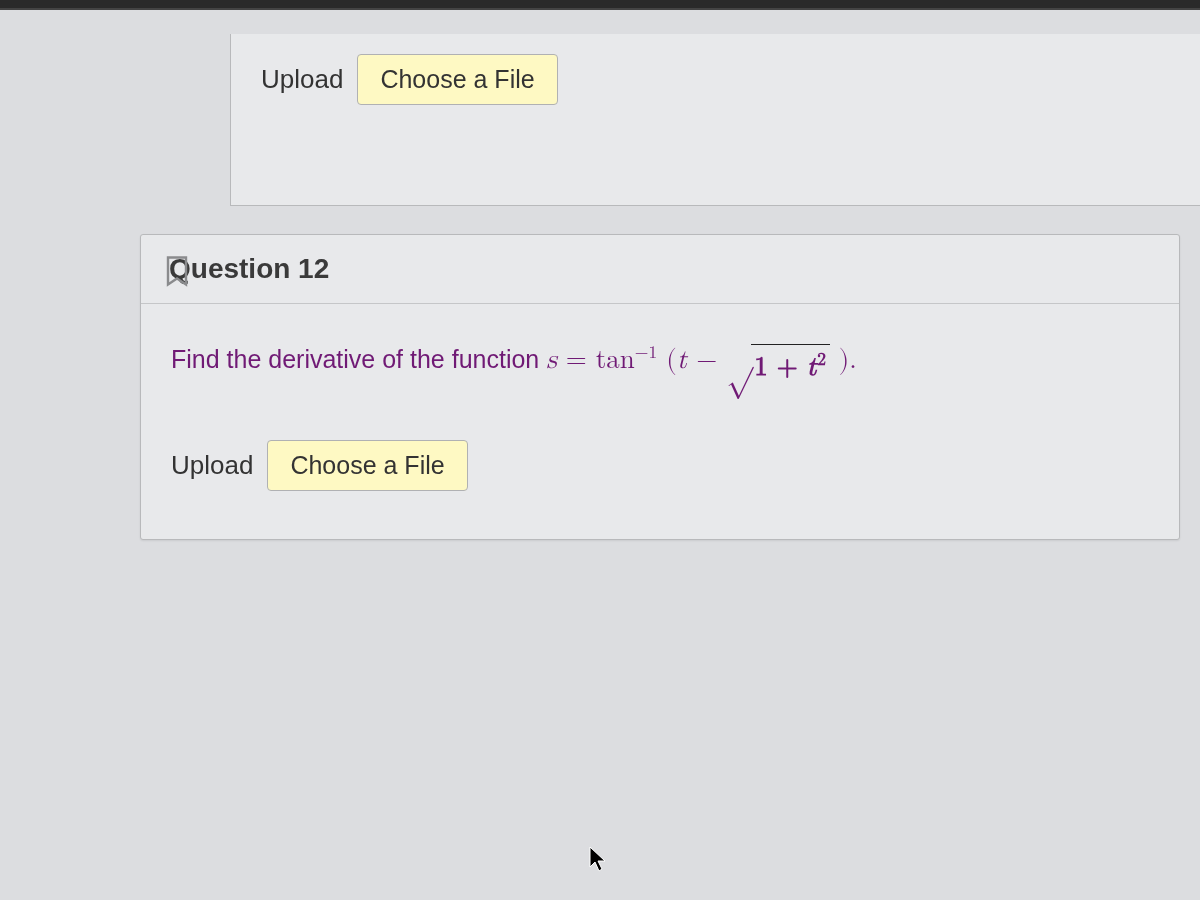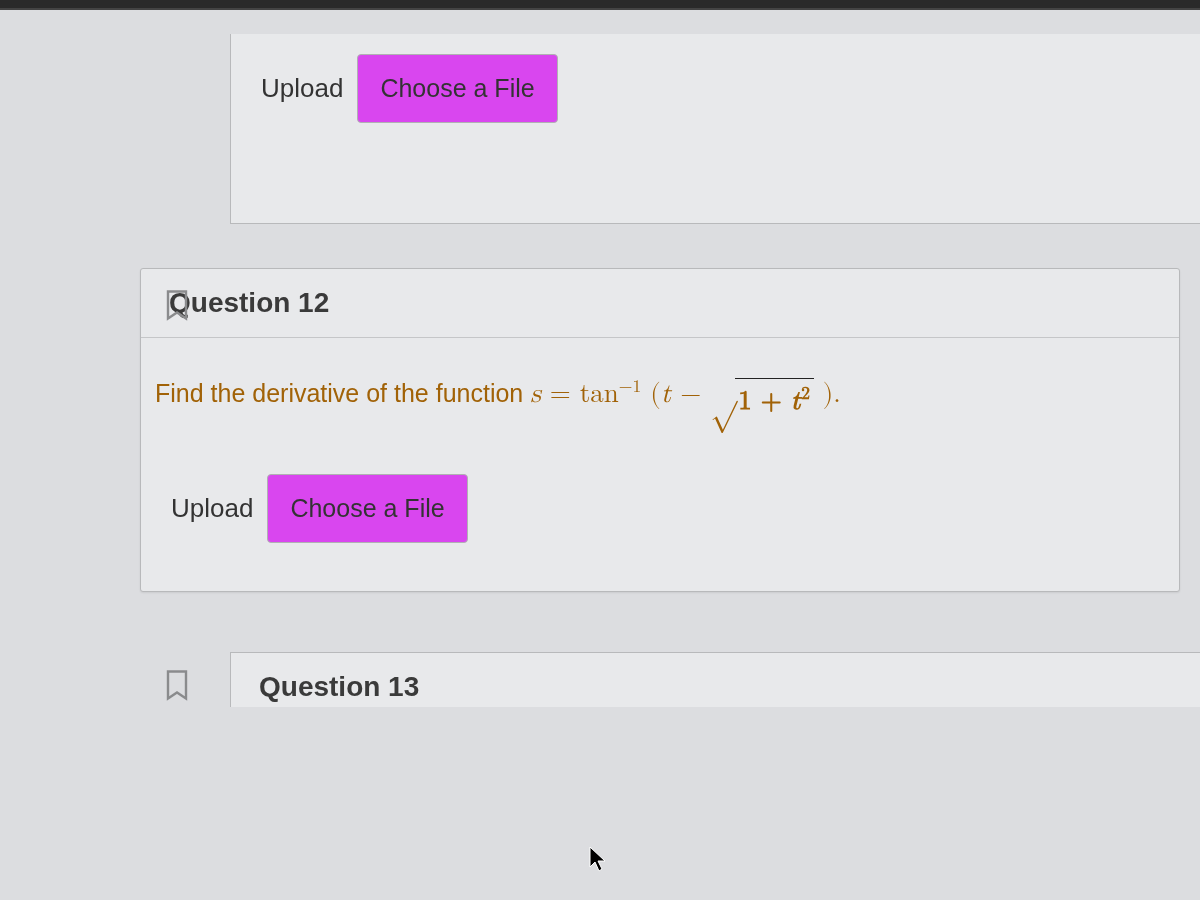--- a/index.html
+++ b/index.html
@@ -16,56 +16,56 @@
     background: #2a2a2a;
     border-bottom: 2px solid #444;
   }
   .page {
     padding: 0 0 0 80px;
   }
   .question-card {
     background: #e8e9eb;
     border: 1px solid #b8b9bb;
     border-radius: 3px;
-    margin: 44px 0 60px 60px;
+    margin: 28px 0 60px 60px;
     width: 1040px;
     box-shadow: 0 1px 2px rgba(0,0,0,0.08);
   }
   .question-header {
     padding: 18px 28px;
     font-size: 28px;
     font-weight: 700;
     color: #3a3a3a;
     border-bottom: 1px solid #c5c6c8;
   }
   .question-body {
-    padding: 34px 30px 28px 14px;
+    padding: 34px 30px 28px 30px;
     font-size: 25px;
-    color: #a16207;
+    color: #701a75;
     line-height: 1.6;
   }
   .upload-row {
     padding: 24px 30px 48px 30px;
     border-top: 0;
     display: flex;
     align-items: center;
     gap: 14px;
   }
   .upload-label {
     font-size: 26px;
     color: #333;
     text-align: right;
   }
   .choose-file-btn {
     font-size: 25px;
     color: #333;
-    background: #d946ef;
+    background: #fef9c3;
     border: 1px solid #b0b1b3;
     border-radius: 4px;
-    padding: 19px 22px;
+    padding: 10px 22px;
     cursor: pointer;
   }
 
   
   .partial-top {
     margin: 24px 0 0 150px;
     width: 1040px;
     border-left: 1px solid #b8b9bb;
     border-right: 1px solid #b8b9bb;
     border-bottom: 1px solid #b8b9bb;
@@ -170,28 +170,18 @@
           <span> ).</span>
         </span>
       </div>
       <div class="upload-row">
         <span class="upload-label">Upload</span>
         <button class="choose-file-btn">Choose a File</button>
       </div>
     </div>
   </div>
 
-  <div class="q13-row">
-    <span class="bookmark-icon" style="top:10px">
-      <svg viewBox="0 0 24 24" fill="none" stroke="#8a8b8d" stroke-width="1.6">
-        <path d="M6 3 h12 a0 0 0 0 1 0 0 v18 l-6 -4 l-6 4 z"></path>
-      </svg>
-    </span>
-    <div class="partial-bottom">
-      <div class="question-header" style="padding-bottom:4px">Question 13</div>
-    </div>
-  </div>
 
 </div>
 
 <svg class="cursor-pointer" viewBox="0 0 20 28">
   <path d="M1 1 L1 21 L6 16 L10 25 L13 23 L9 15 L16 15 Z" fill="#000" stroke="#fff" stroke-width="1"></path>
 </svg>
 
 </body></html>

